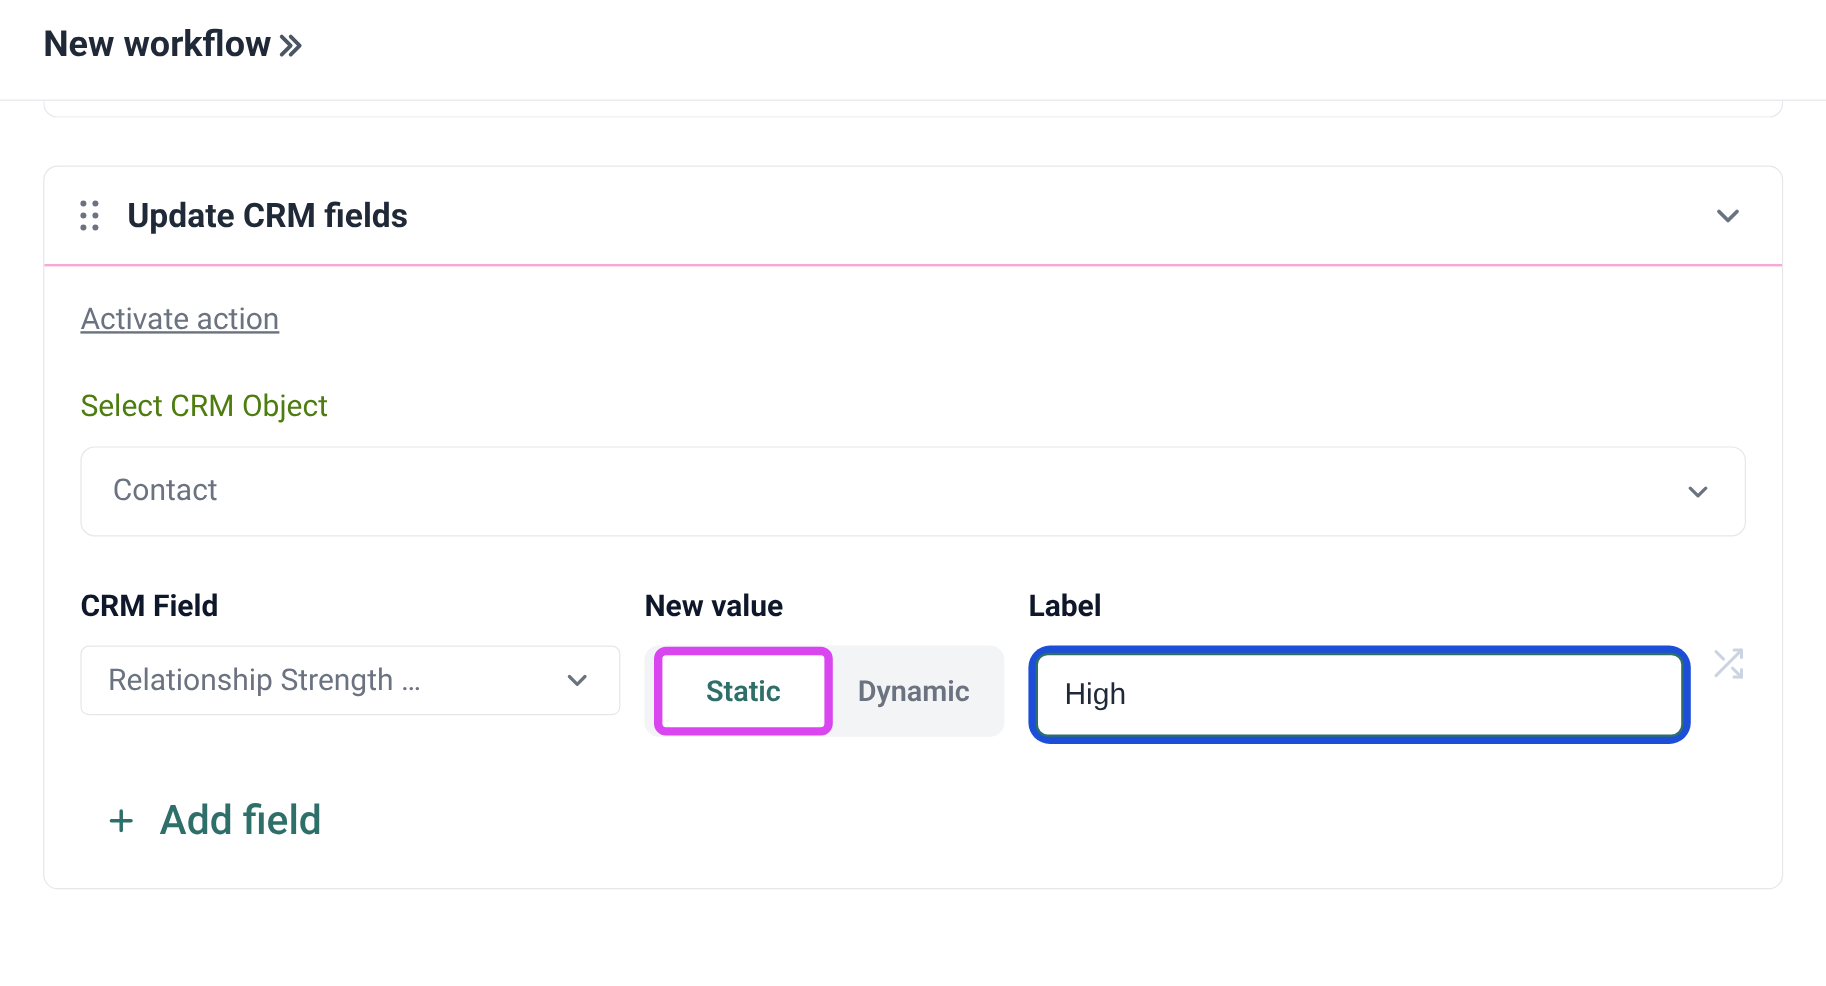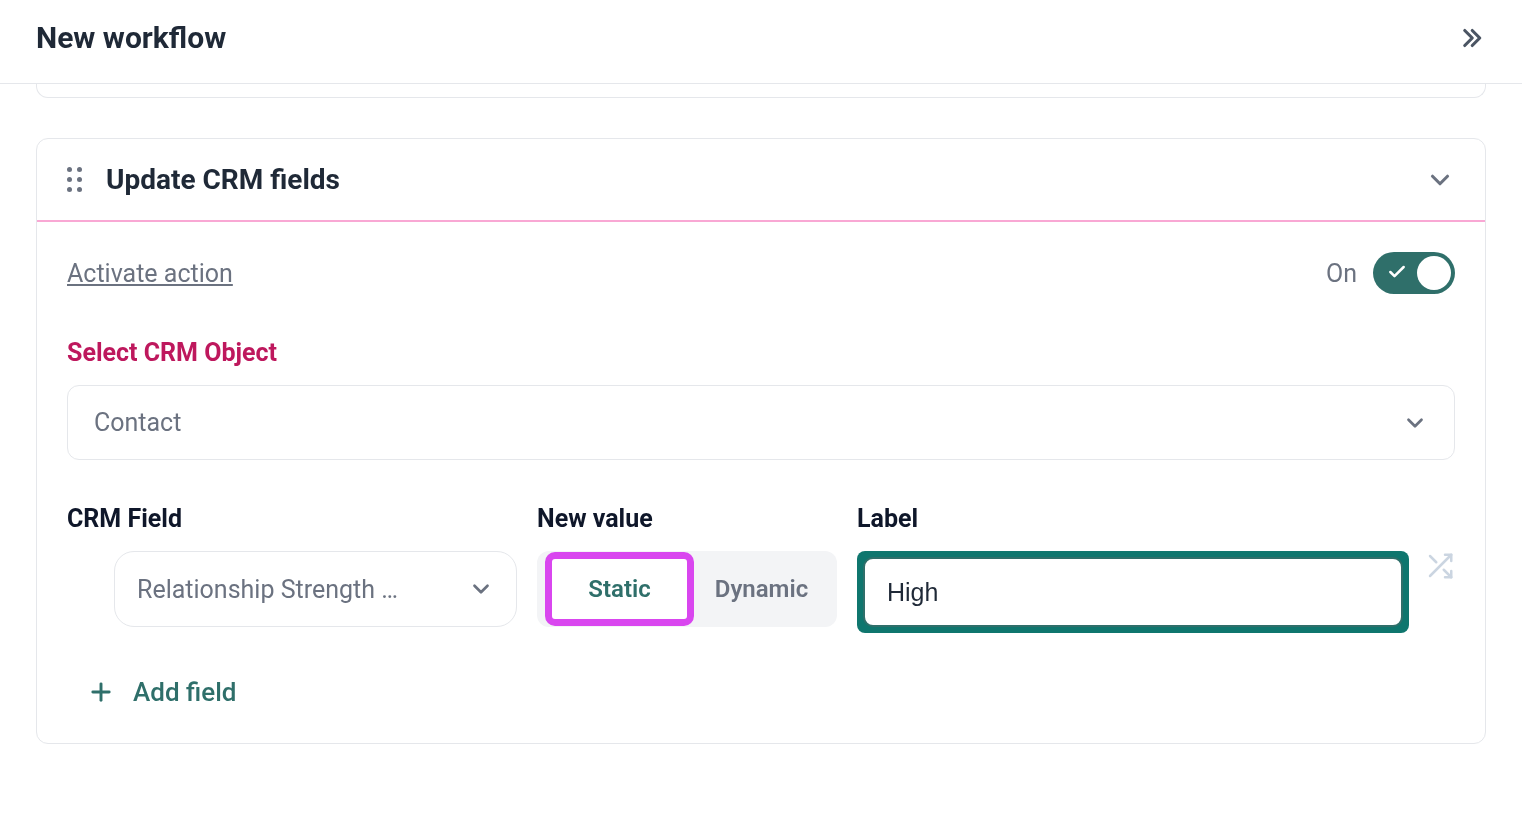--- a/index.html
+++ b/index.html
@@ -7,21 +7,20 @@
       font-family: -apple-system, BlinkMacSystemFont, "Segoe UI", Roboto, Helvetica, Arial, sans-serif;
       background: #ffffff;
       color: #1f2937;
       width: 1522px;
       height: 822px;
       overflow: hidden;
     }
     .header {
       display: flex;
       align-items: center;
-      justify-content: space-between;
       padding: 20px 36px 28px 36px;
       border-bottom: 1px solid #e5e7eb;
     }
     .header-title {
       font-size: 30px;
       font-weight: 700;
       color: #1f2937;
     }
     .collapse-btn {
       display: flex;
@@ -116,22 +115,22 @@
       background: #ffffff;
     }
     .toggle-check {
       position: absolute;
       left: 14px;
       top: 10px;
       color: #ffffff;
     }
     .section-label {
       font-size: 25px;
-      font-weight: 700;
-      color: #be185d;
+      font-weight: 400;
+      color: #4d7c0f;
       margin-bottom: 18px;
     }
     .select {
       display: flex;
       align-items: center;
       justify-content: space-between;
       border: 1px solid #e5e7eb;
       border-radius: 12px;
       padding: 22px 26px;
       font-size: 25px;
@@ -151,29 +150,28 @@
       font-size: 25px;
       font-weight: 700;
       color: #0f172a;
       margin-bottom: 18px;
     }
     .field-select {
       display: flex;
       align-items: center;
       justify-content: space-between;
       border: 1px solid #e5e7eb;
-      border-radius: 20px;
+      border-radius: 7px;
       padding: 20px 22px;
       font-size: 25px;
       color: #6b7280;
       cursor: pointer;
-      height: 76px;
+      height: 58px;
       white-space: nowrap;
       overflow: hidden;
-      margin-left: 47px;
     }
     .field-select span:first-child {
       overflow: hidden;
       text-overflow: ellipsis;
     }
     .segmented {
       display: flex;
       background: #f3f4f6;
       border-radius: 12px;
       padding: 8px;
@@ -191,23 +189,23 @@
       color: #6b7280;
     }
     .seg-btn.active {
       background: #ffffff;
       color: #2f6f6a;
       border: 7px solid #d946ef;
     }
     .label-input-wrap {
       flex: 1;
       position: relative;
-      border-radius: 8px;
+      border-radius: 18px;
       padding: 6px;
-      background: #0f766e;
+      background: #1d4ed8;
     }
     .label-input {
       width: 100%;
       height: 70px;
       border: 2px solid #2f6f6a;
       border-radius: 10px;
       padding: 0 22px;
       font-size: 25px;
       color: #1f2937;
       outline: none;
@@ -219,21 +217,21 @@
       align-self: center;
       margin-bottom: 6px;
       flex-shrink: 0;
     }
     .add-field {
       display: flex;
       align-items: center;
       gap: 18px;
       margin-top: 44px;
       color: #2f6f6a;
-      font-size: 26px;
+      font-size: 34px;
       font-weight: 500;
       cursor: pointer;
       padding-left: 20px;
     }
     svg { display: block; }
   </style>
 </head>
 <body>
 
 <div class="header">
@@ -263,31 +261,20 @@
         <div class="card-title">Update CRM fields</div>
       </div>
       <svg width="30" height="30" viewBox="0 0 24 24" fill="none" stroke="#6b7280" stroke-width="2.5" stroke-linecap="round" stroke-linejoin="round">
           <polyline points="6 9 12 15 18 9"></polyline>
         </svg>
     </div>
 
     <div class="card-body">
       <div class="row">
         <div class="row-label">Activate action</div>
-        <div class="toggle-wrap">
-          <div class="toggle-label">On</div>
-          <div class="toggle">
-            <div class="toggle-check">
-              <svg width="20" height="20" viewBox="0 0 24 24" fill="none" stroke="currentColor" stroke-width="3" stroke-linecap="round" stroke-linejoin="round">
-                  <polyline points="20 6 9 17 4 12"></polyline>
-                </svg>
-            </div>
-            <div class="toggle-knob"></div>
-          </div>
-        </div>
       </div>
 
       <div class="section-label">Select CRM Object</div>
       <div class="select">
         <span>Contact</span>
         <svg width="26" height="26" viewBox="0 0 24 24" fill="none" stroke="#6b7280" stroke-width="2.5" stroke-linecap="round" stroke-linejoin="round">
             <polyline points="6 9 12 15 18 9"></polyline>
           </svg>
       </div>
 

